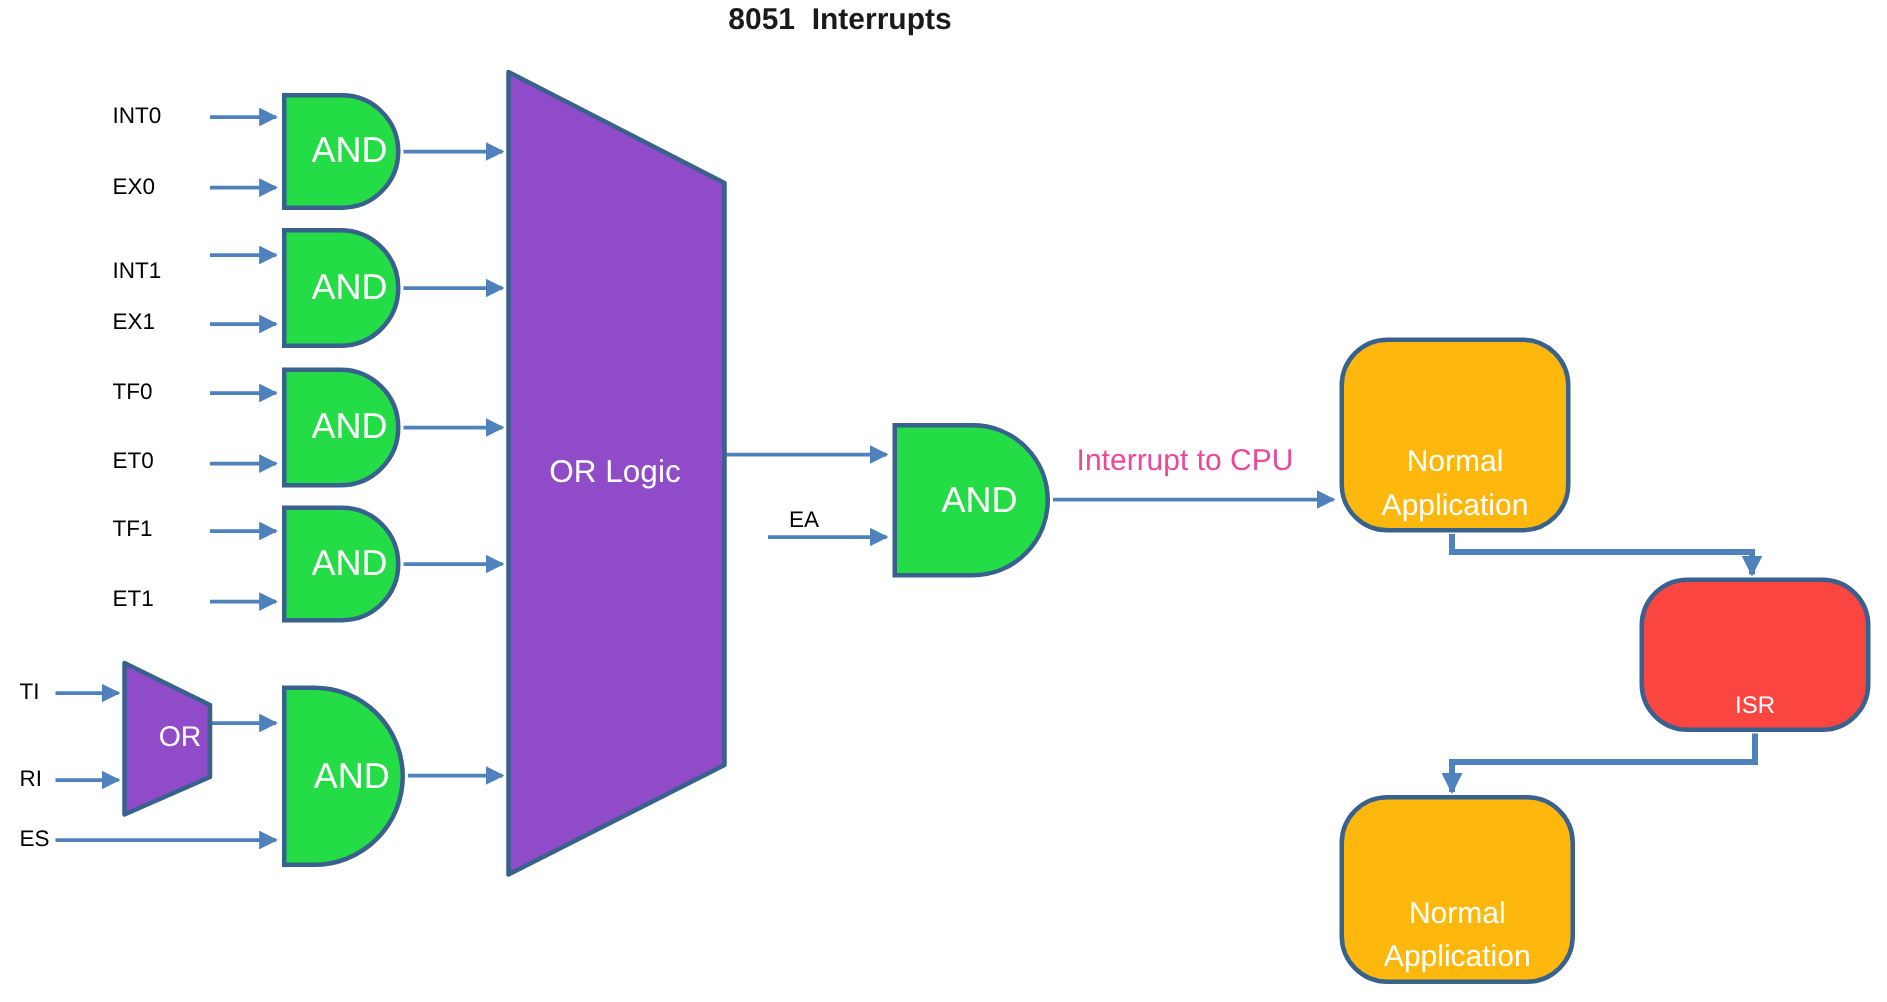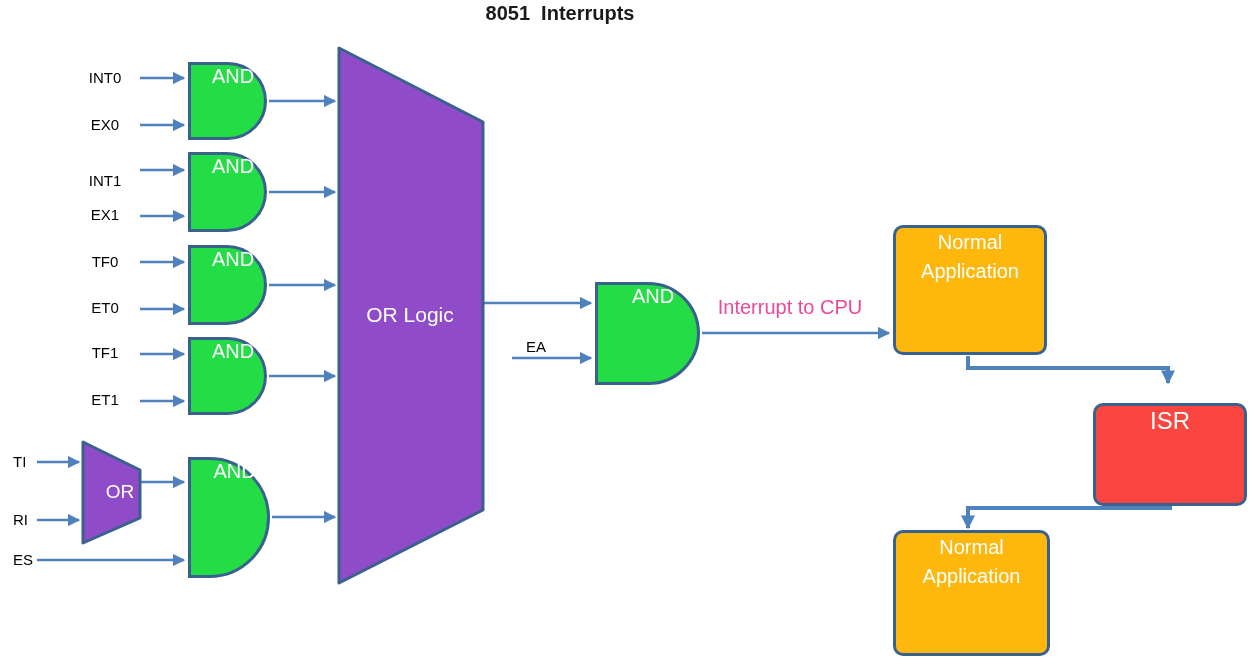--- a/index.html
+++ b/index.html
@@ -11,53 +11,53 @@
     overflow:hidden;
   }
   .title{
     position:absolute;left:430px;top:2px;width:260px;
     text-align:center;font-size:20px;font-weight:bold;color:#1a1a1a;
     white-space:pre;
   }
   .sig{
     position:absolute;font-size:15px;color:#000;line-height:20px;
   }
-  .sig-right{left:75px;width:60px;text-align:center;}
+  .sig-right{left:75px;width:60px;text-align:left;}
   .sig-left{left:13px;width:45px;text-align:left;}
   .and-gate{
     position:absolute;box-sizing:border-box;
     background:var(--gate-green,#24DC46);
     border:3px solid var(--shape-border,#39618E);
-    display:flex;justify-content:center;
-    color:var(--shape-text,#fff);font-size:20px;
+    display:flex;align-items:center;justify-content:center;
+    color:var(--shape-text,#fff);font-size:24px;
     padding-right:10px;
     padding-left:21px;
   }
   .g1{left:188px;top:62px;width:79px;height:78px;border-radius:0 39px 39px 0;}
   .g2{left:188px;top:152px;width:79px;height:80px;border-radius:0 40px 40px 0;}
   .g3{left:188px;top:245px;width:79px;height:80px;border-radius:0 40px 40px 0;}
   .g4{left:188px;top:337px;width:79px;height:78px;border-radius:0 39px 39px 0;}
   .g5{left:188px;top:457px;width:82px;height:121px;border-radius:0 61px 61px 0;}
   .g6{left:595px;top:282px;width:105px;height:103px;border-radius:0 52px 52px 0;}
   .shape-label{
     position:absolute;color:var(--shape-text,#fff);text-align:center;
   }
   .or-small-label{left:83px;top:481px;width:50px;font-size:19px;padding-left:12px;}
   .or-logic-label{left:340px;top:303px;width:140px;font-size:21px;}
   .flow-box{
     position:absolute;box-sizing:border-box;
     border:3px solid var(--shape-border,#39618E);
-    border-radius:10px;
-    display:flex;align-items:flex-start;justify-content:center;
+    border-radius:32px;
+    display:flex;align-items:flex-end;justify-content:center;
     text-align:center;color:var(--shape-text,#fff);
     font-size:20px;line-height:29px;padding:0 14px;
   }
   .na1{left:893px;top:225px;width:154px;height:130px;background:var(--orange,#FDB70D);}
   .na2{left:893px;top:530px;width:157px;height:126px;background:var(--orange,#FDB70D);}
-  .isr{left:1093px;top:403px;width:154px;height:103px;background:var(--red,#FB4540);font-size:24px;}
+  .isr{left:1093px;top:385px;width:154px;height:103px;background:var(--red,#FB4540);font-size:16px;}
   .cpu-label{
     position:absolute;left:700px;top:296px;width:180px;text-align:center;
     font-size:20px;color:#ec4899;
   }
   svg{position:absolute;left:0;top:0;}
   .wire{stroke:var(--arrow,#4F81BD);stroke-width:2.5;fill:none;}
   .connector{stroke:var(--arrow,#4F81BD);stroke-width:4;fill:none;}
   .ptrap{fill:var(--purple,#8F4BC8);stroke:var(--shape-border,#39618E);stroke-width:3;stroke-linejoin:round;}
 </style>
 </head>

